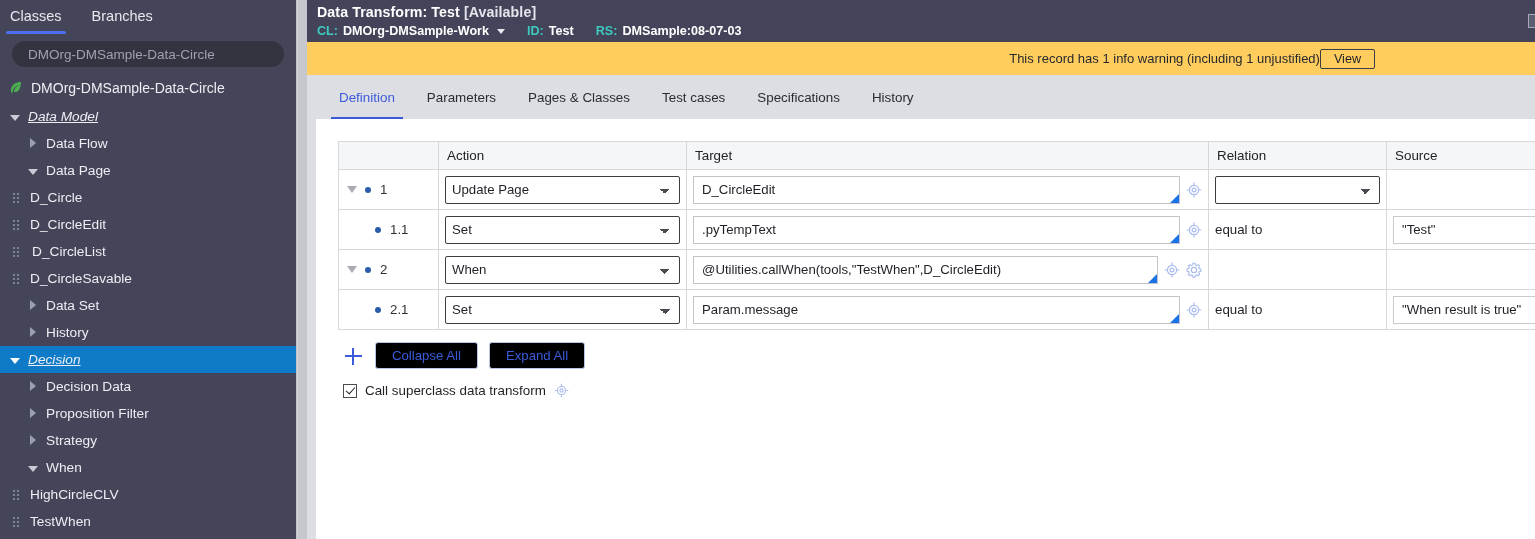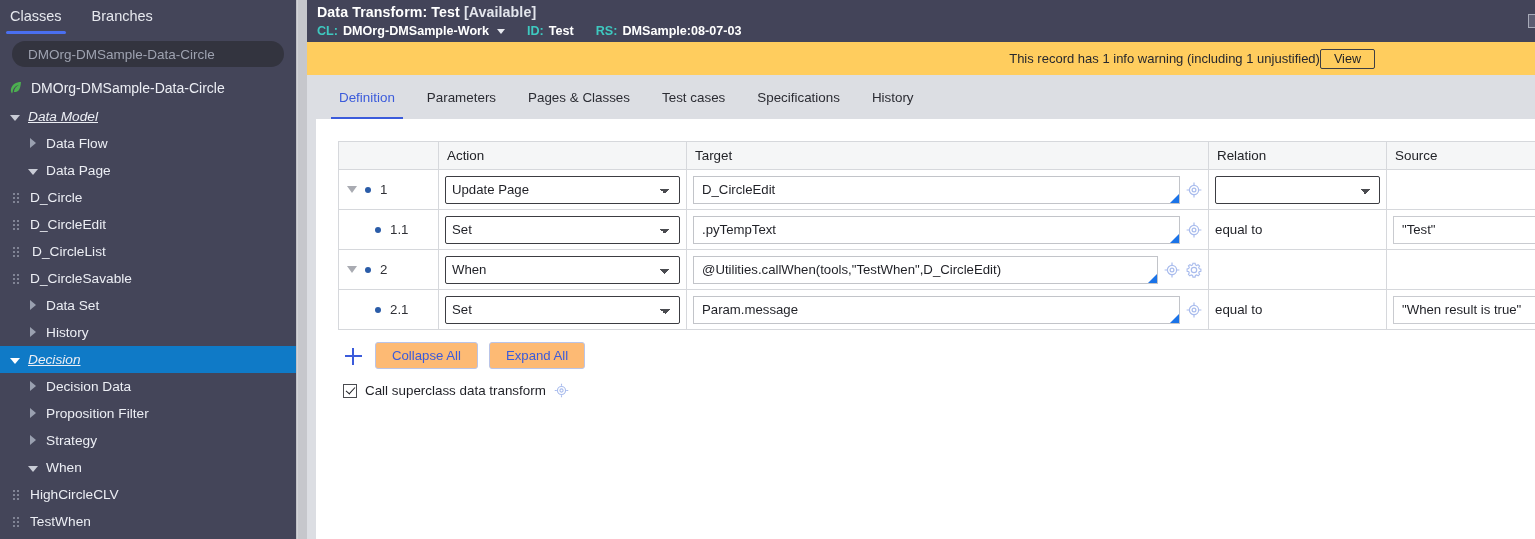--- a/index.html
+++ b/index.html
@@ -367,21 +367,21 @@
   }
   .plus-btn::before, .plus-btn::after {
     content: "";
     position: absolute;
     background: #3b5bdb;
   }
   .plus-btn::before { left: 10px; top: 3px; width: 2px; height: 17px; }
   .plus-btn::after  { top: 10px; left: 3px; height: 2px; width: 17px; }
   .lnk-btn {
     border: 1px solid #b9c4e8;
-    background: #fdba74;
+    background: #000000;
     color: #3b5bdb;
     font-size: 13.2px;
     padding: 5px 16px;
     border-radius: 3px;
     cursor: pointer;
     font-family: "Liberation Sans", sans-serif;
   }
   .chkrow {
     display: flex;
     align-items: center;

